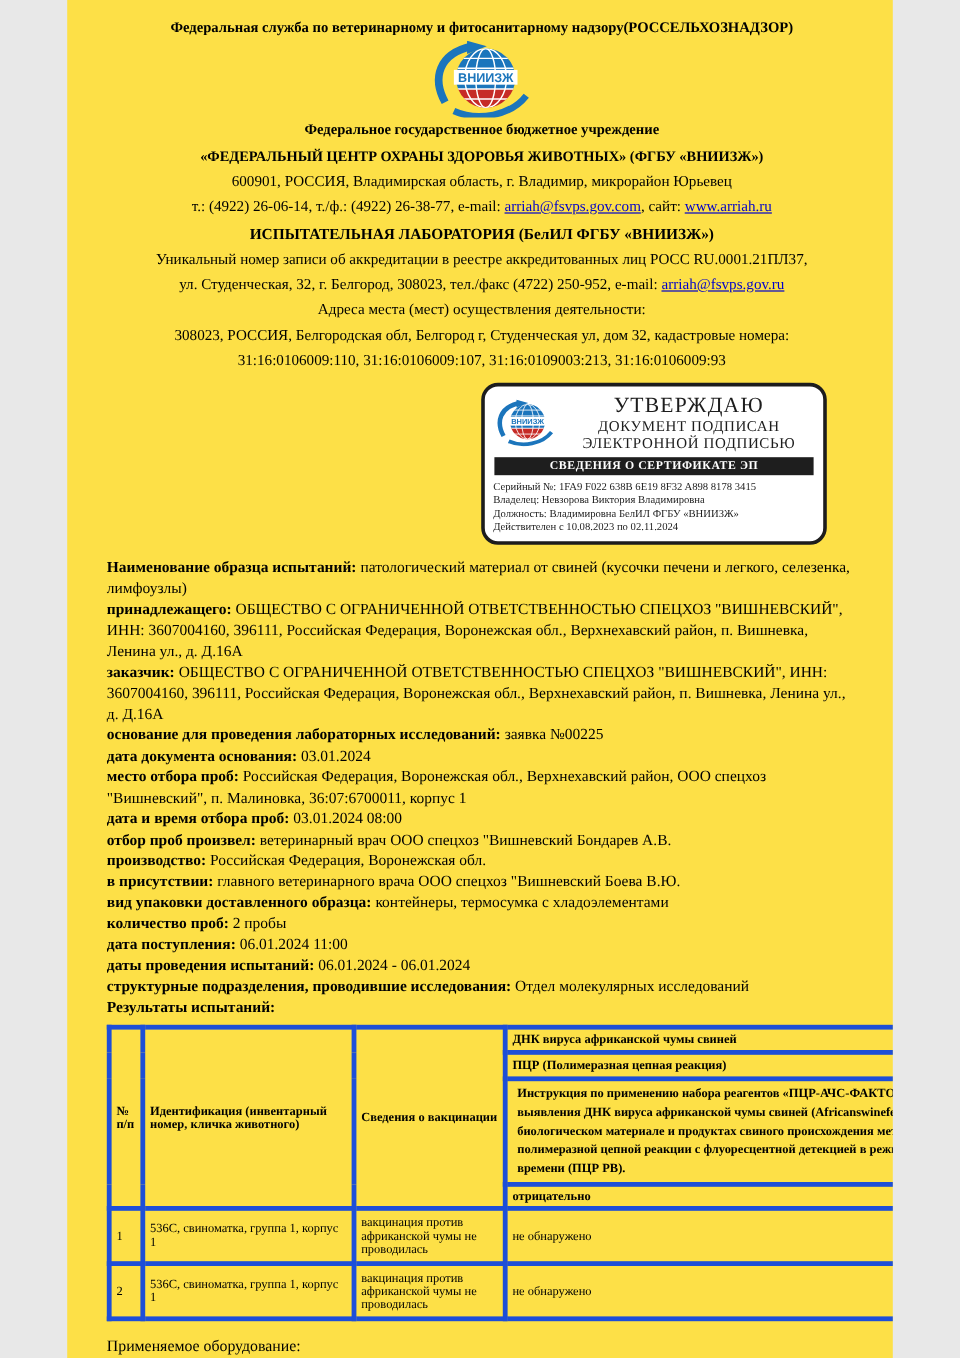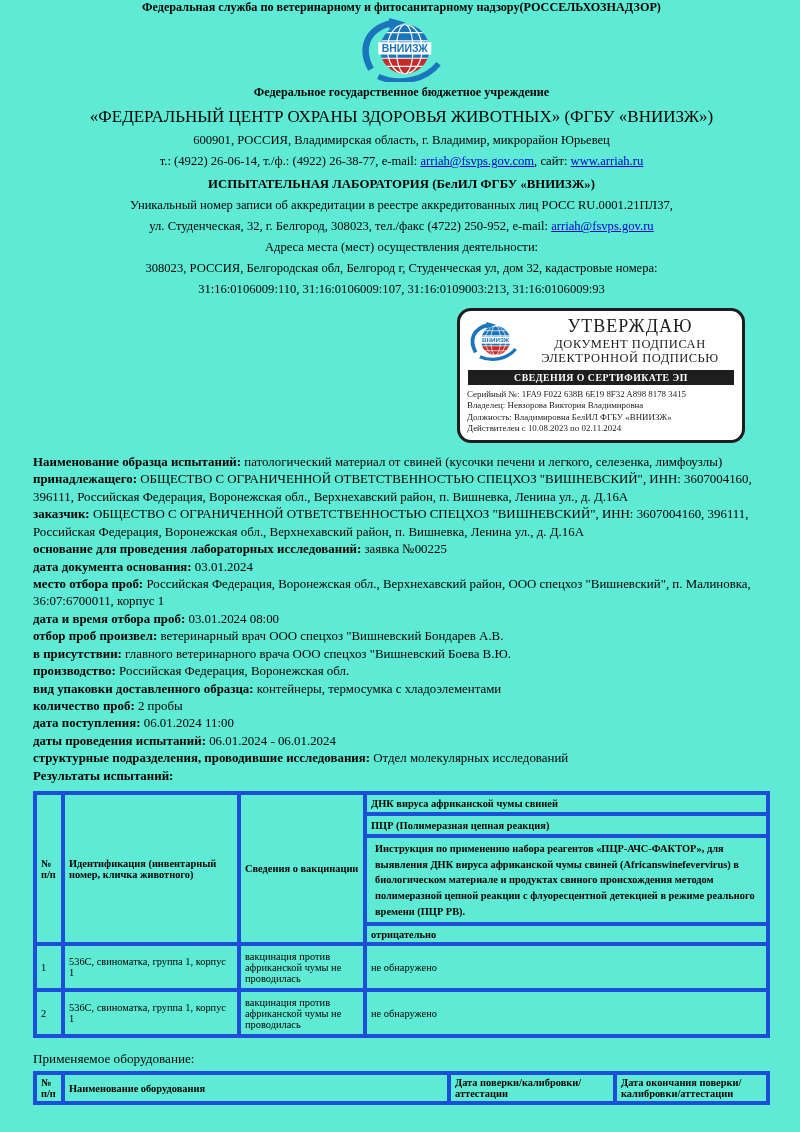--- a/index.html
+++ b/index.html
@@ -1,26 +1,26 @@
 <!DOCTYPE html>
 <html><head>
 <meta charset="utf-8">
 <style>
   * { margin:0; padding:0; box-sizing:border-box; }
   html,body { background:#e8e8e8; }
   .page {
-    width:800px; height:1132px; margin:0 auto; background:#5eead4;
+    width:688px; height:1132px; margin:0 auto; background:#fde047;
     font-family:"Liberation Serif","DejaVu Serif",serif; color:#000;
-    padding:0 30px 0 33px; position:relative; overflow:hidden;
+    padding:16px 30px 0 33px; position:relative; overflow:hidden;
   }
   .c { text-align:center; }
   .agency { font-size:12.2px; font-weight:bold; }
   .logo-wrap { width:92px; height:64px; margin:3px auto 2px auto; }
   .org-type { font-size:12.2px; font-weight:bold; margin-top:3px; }
-  .org-name { font-size:17px; font-weight:normal; margin-top:7px; }
+  .org-name { font-size:12px; font-weight:bold; margin-top:7px; }
   .addr { font-size:12.6px; margin-top:6px; }
   a.doclink { color:#0000cc; text-decoration:underline; }
   .lab-title { font-size:12.8px; font-weight:bold; margin-top:8px; }
   .stamp {
     width:288px; margin:11px 25px 0 auto;
     border:3px solid #1d1d1d; border-radius:14px;
     padding:5px 7px 5px 7px; background:#fff;
   }
   .stamp-top { display:flex; align-items:center; gap:4px; }
   .stamp-logo { width:54px; height:40px; flex:0 0 54px; }
@@ -121,22 +121,22 @@
 
   <div class="body-text">
     <p><b>Наименование образца испытаний:</b> <span>патологический материал от свиней (кусочки печени и легкого, селезенка, лимфоузлы)</span></p>
     <p><b>принадлежащего:</b> <span>ОБЩЕСТВО С ОГРАНИЧЕННОЙ ОТВЕТСТВЕННОСТЬЮ СПЕЦХОЗ "ВИШНЕВСКИЙ", ИНН: 3607004160, 396111, Российская Федерация, Воронежская обл., Верхнехавский район, п. Вишневка, Ленина ул., д. Д.16А</span></p>
     <p><b>заказчик:</b> <span>ОБЩЕСТВО С ОГРАНИЧЕННОЙ ОТВЕТСТВЕННОСТЬЮ СПЕЦХОЗ "ВИШНЕВСКИЙ", ИНН: 3607004160, 396111, Российская Федерация, Воронежская обл., Верхнехавский район, п. Вишневка, Ленина ул., д. Д.16А</span></p>
     <p><b>основание для проведения лабораторных исследований:</b> <span>заявка №00225</span></p>
     <p><b>дата документа основания:</b> <span>03.01.2024</span></p>
     <p><b>место отбора проб:</b> <span>Российская Федерация, Воронежская обл., Верхнехавский район, ООО спецхоз "Вишневский", п. Малиновка, 36:07:6700011, корпус 1</span></p>
     <p><b>дата и время отбора проб:</b> <span>03.01.2024 08:00</span></p>
     <p><b>отбор проб произвел:</b> <span>ветеринарный врач ООО спецхоз "Вишневский Бондарев А.В.</span></p>
+    <p><b>производство:</b> <span>Российская Федерация, Воронежская обл.</span></p>
     <p><b>в присутствии:</b> <span>главного ветеринарного врача ООО спецхоз "Вишневский Боева В.Ю.</span></p>
-    <p><b>производство:</b> <span>Российская Федерация, Воронежская обл.</span></p>
     <p><b>вид упаковки доставленного образца:</b> <span>контейнеры, термосумка с хладоэлементами</span></p>
     <p><b>количество проб:</b> <span>2 пробы</span></p>
     <p><b>дата поступления:</b> <span>06.01.2024 11:00</span></p>
     <p><b>даты проведения испытаний:</b> <span>06.01.2024 - 06.01.2024</span></p>
     <p><b>структурные подразделения, проводившие исследования:</b> <span>Отдел молекулярных исследований</span></p>
     <p><b>Результаты испытаний:</b></p>
   </div>
 
   <table class="grid results">
     <colgroup>

